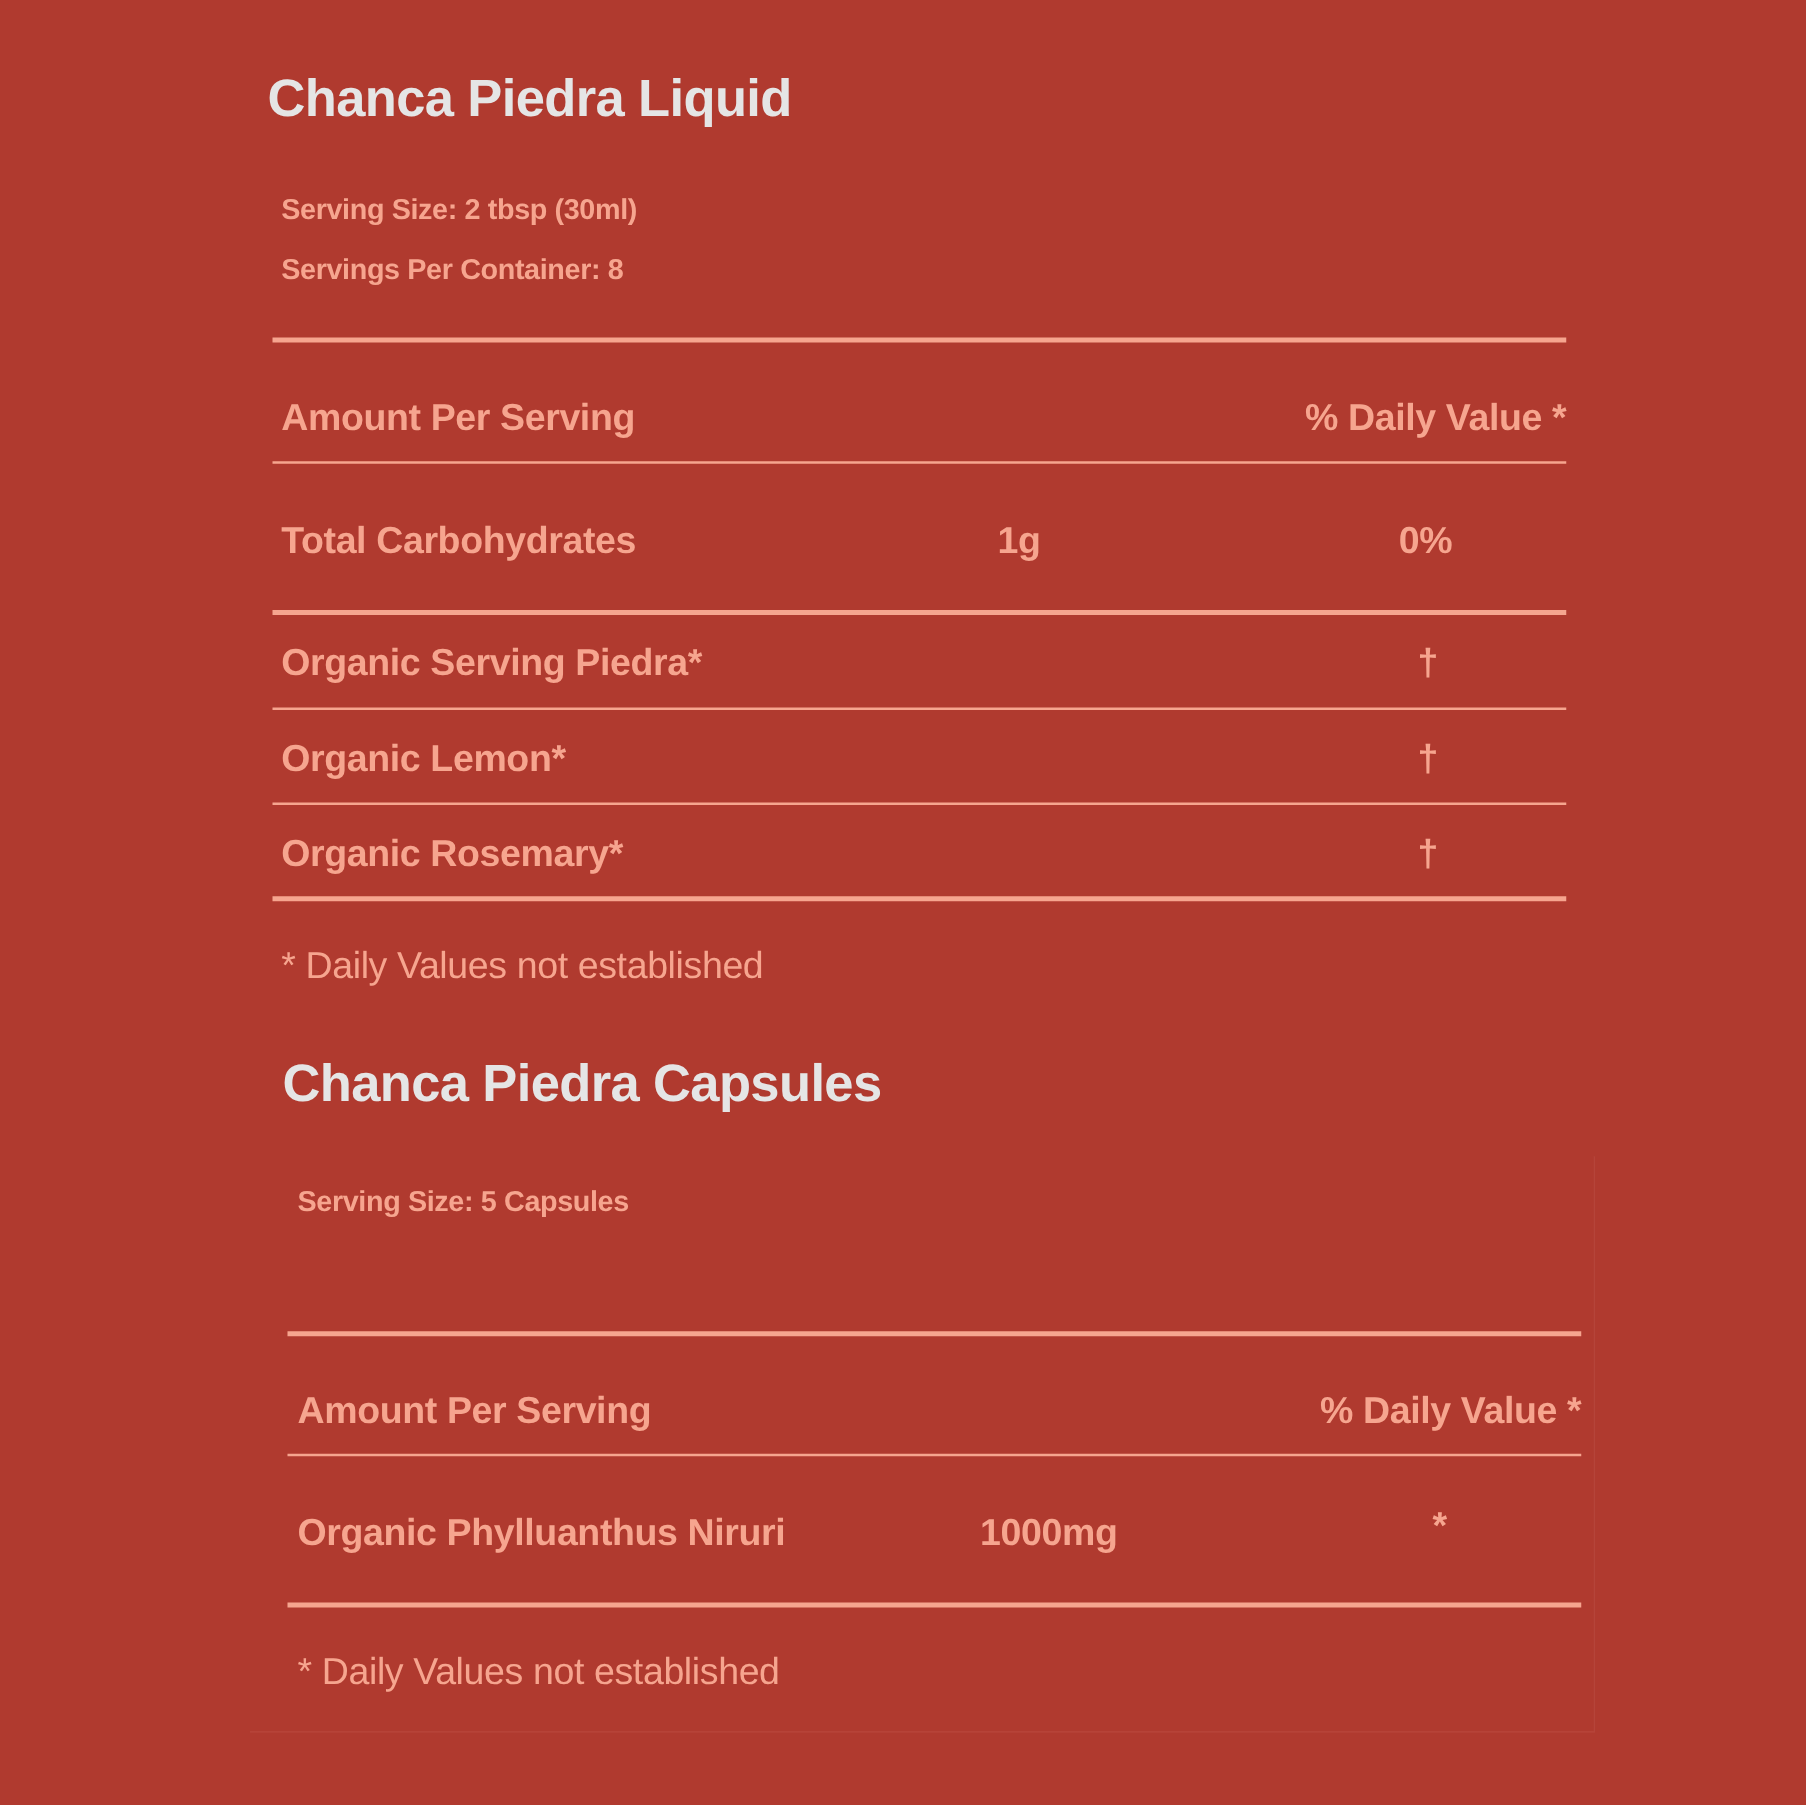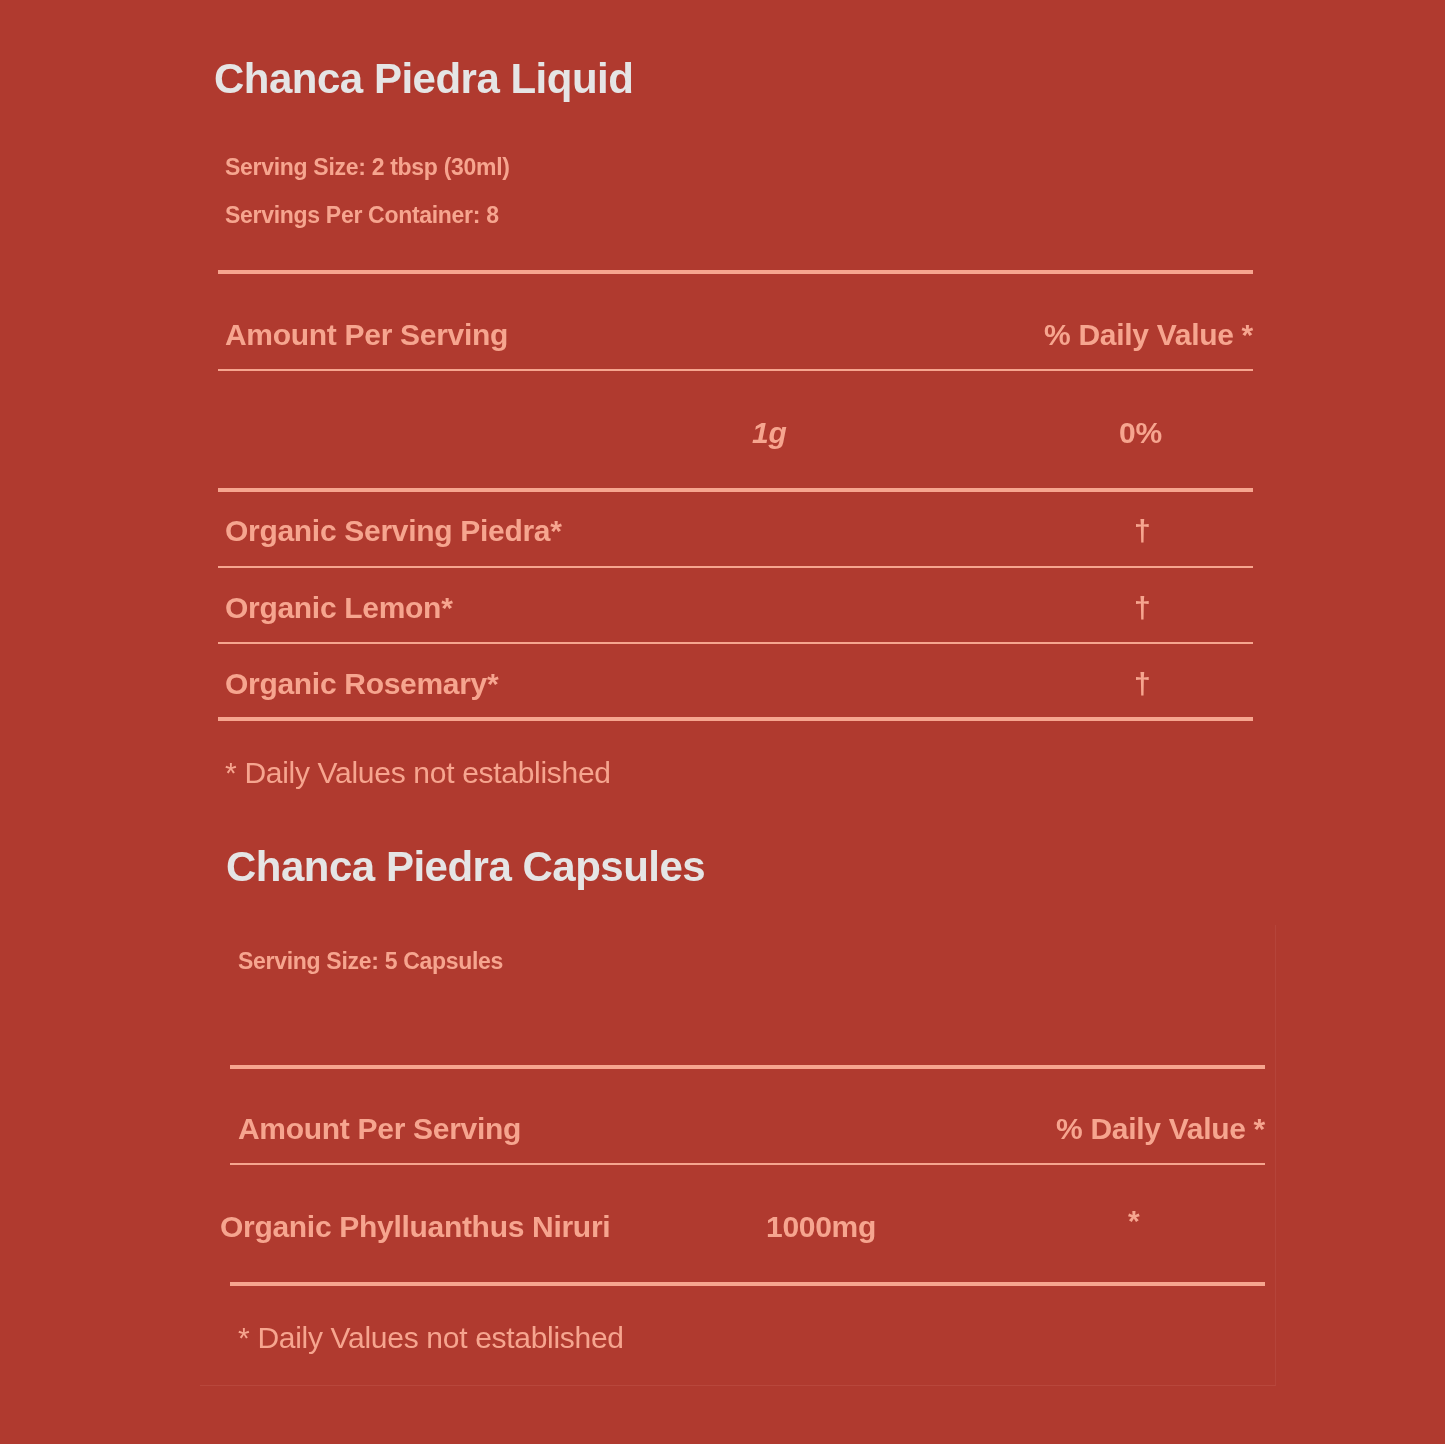--- a/index.html
+++ b/index.html
@@ -81,21 +81,22 @@
 <div class="rule thick" style="left:218px; top:270px; width:1035px;"></div>
 
 <div class="row" style="left:225px; top:315px; width:1028px;">
   <span class="c" style="left:0;">Amount Per Serving</span>
   <span class="c" style="right:0;">% Daily Value *</span>
 </div>
 
 <div class="rule" style="left:218px; top:369px; width:1035px;"></div>
 
 <div class="row" style="left:225px; top:413px; width:1028px;">
-  <span class="c" style="left:527px;font-style:italic;">1g</span>
+  <span class="c" style="left:0;">Total Carbohydrates</span>
+  <span class="c" style="left:573px;">1g</span>
   <span class="c" style="left:894px;">0%</span>
 </div>
 
 <div class="rule thick" style="left:218px; top:488px; width:1035px;"></div>
 
 <div class="row" style="left:225px; top:511px; width:1028px;">
   <span class="c" style="left:0;">Organic Serving Piedra*</span>
   <span class="c" style="left:909px;">†</span>
 </div>
 
@@ -127,21 +128,21 @@
 
 <div class="rule thick" style="left:230px; top:1065px; width:1035px;"></div>
 
 <div class="row" style="left:238px; top:1109px; width:1027px;">
   <span class="c" style="left:0;">Amount Per Serving</span>
   <span class="c" style="right:0;">% Daily Value *</span>
 </div>
 
 <div class="rule" style="left:230px; top:1163px; width:1035px;"></div>
 
-<div class="row" style="left:220px; top:1207px; width:1027px;">
+<div class="row" style="left:238px; top:1207px; width:1027px;">
   <span class="c" style="left:0;">Organic Phylluanthus Niruri</span>
   <span class="c" style="left:546px;">1000mg</span>
   <span class="c" style="left:908px; top:-6px;">*</span>
 </div>
 
 <div class="rule thick" style="left:230px; top:1282px; width:1035px;"></div>
 
 <div class="footnote" style="left:238px; top:1321px;">* Daily Values not established</div>
 
 </body></html>

